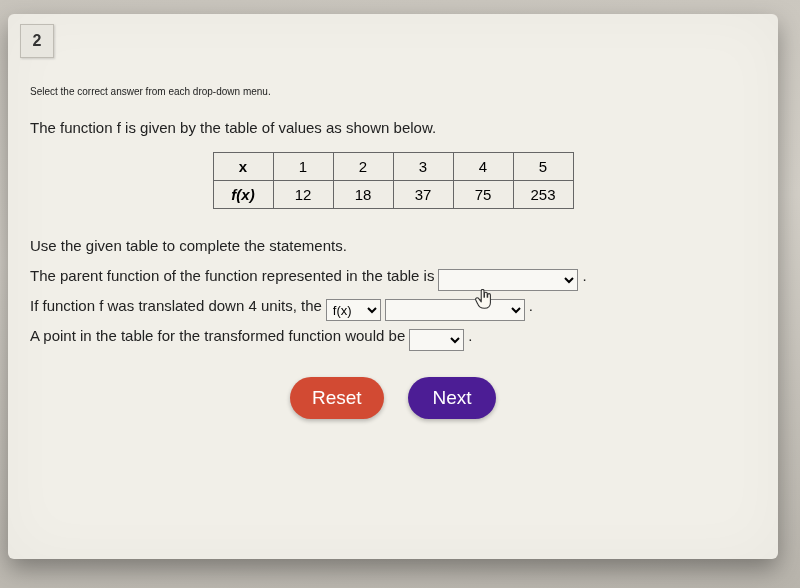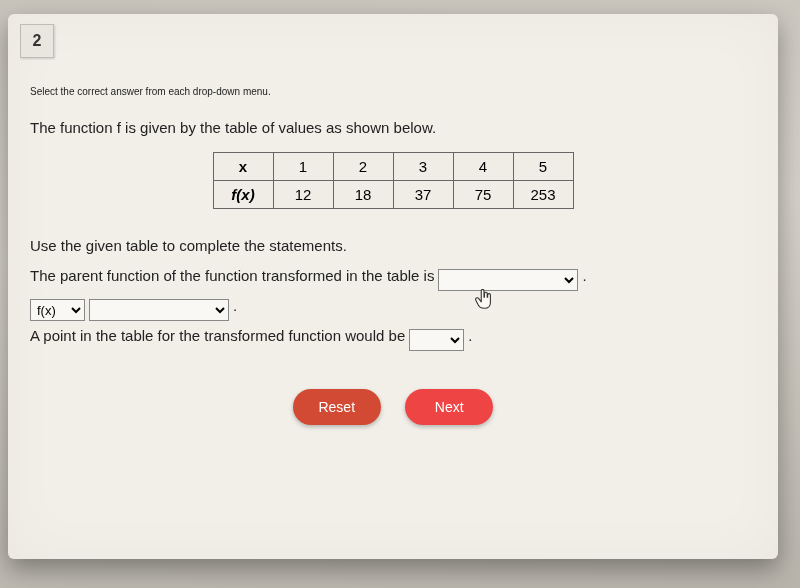--- a/index.html
+++ b/index.html
@@ -98,28 +98,28 @@
   .buttons {
     text-align: center;
     margin-top: 8px;
   }
   .btn {
     display: inline-block;
     min-width: 88px;
     padding: 10px 22px;
     border: none;
     border-radius: 22px;
-    font-size: 14px;
+    font-size: 19px;
     color: #fff;
     cursor: pointer;
-    margin: 12px 10px;
+    margin: 0 10px;
     box-shadow: 0 2px 4px rgba(0,0,0,0.25);
   }
   .btn-reset { background: #d24a33; }
-  .btn-next  { background: #ef4444; text-align: center; }
+  .btn-next  { background: #4c1d95; text-align: center; }
   .cursor {
     position: absolute;
     left: 465px;
     top: 275px;
     pointer-events: none;
   }
   .cursor svg { display:block; }
   .left-fragments {
     position: absolute;
     left: -6px;
@@ -170,27 +170,28 @@
         <td>253</td>
       </tr>
     </tbody>
       </table>
 
     <div class="stmt-block">
       <div class="line">
         <span>Use the given table to complete the statements.</span>
       </div>
       <div class="line">
-        <span>The parent function of the function transformed in the table is</span>
+        <span>The parent function of the function represented in the table is</span>
         <select class="wide">
           <option selected=""></option>
         </select>
         <span>.</span>
       </div>
       <div class="line">
+        <span>If function f was translated down 4 units, the</span>
         <select class="narrow">
           <option selected="">f(x)</option>
         </select>
         <select class="wide">
           <option selected=""></option>
         </select>
         <span>.</span>
       </div>
       <div class="line">
         <span>A point in the table for the transformed function would be</span>

